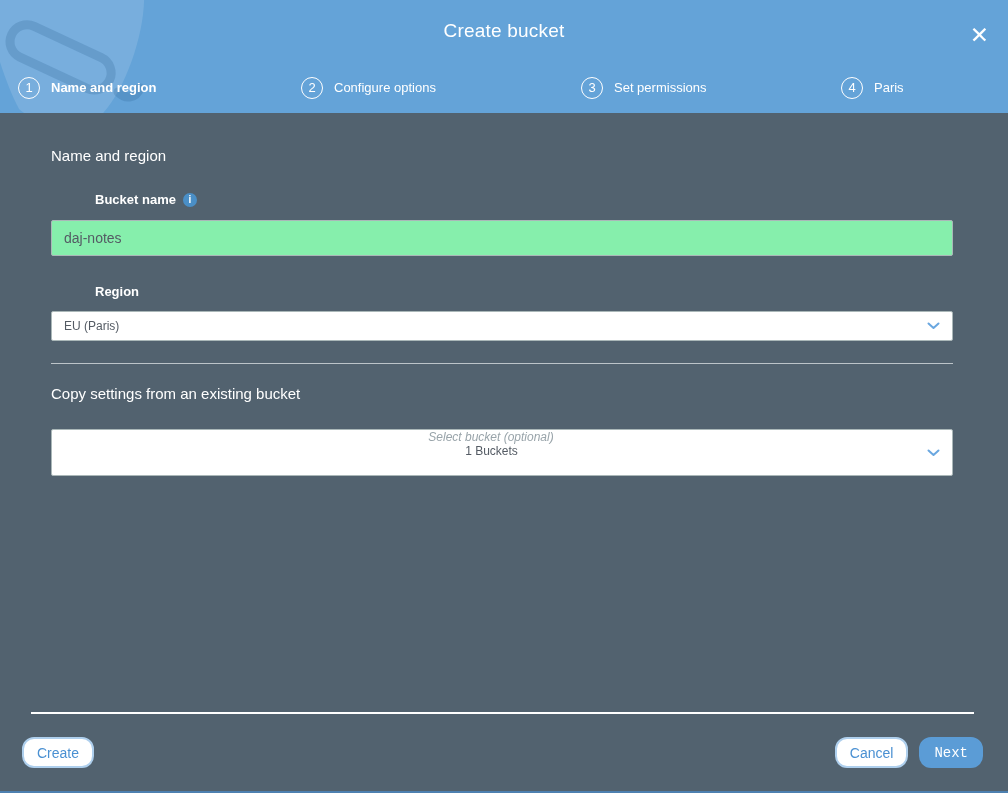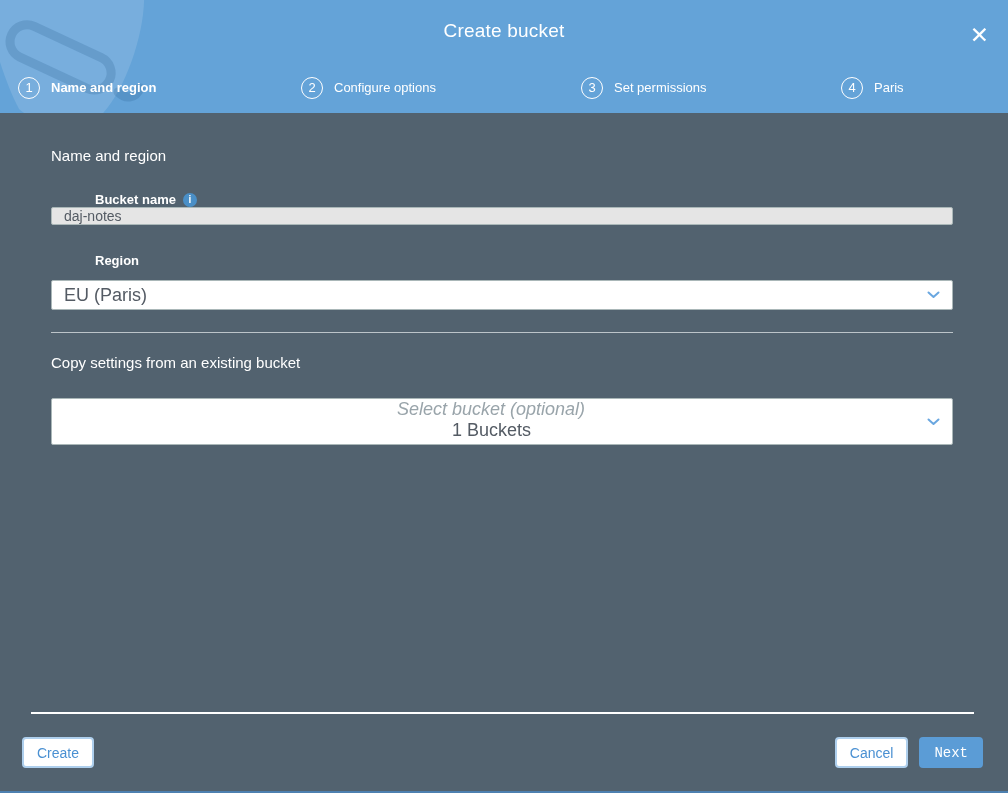--- a/index.html
+++ b/index.html
@@ -48,47 +48,47 @@
   .form-area { padding:34px 55px 0 51px; }
   .section-heading { color:#ffffff; font-size:15px; font-weight:400; }
   .field-label { color:#ffffff; font-size:13px; font-weight:bold; margin-top:28px; display:flex; align-items:center;padding-left:44px; }
   .info-icon {
     display:inline-flex; width:14px; height:14px; margin-left:7px;
     border-radius:50%; background:#4a8fc7; color:#ffffff;
     font-size:10px; font-weight:bold; align-items:center; justify-content:center;
     cursor:pointer;
   }
   .text-input {
-    width:100%; height:18px;
-    background:#e5e5e5; border:1px solid #aab7b8; border-radius:2px;
+    margin-top:13px; width:100%; height:36px;
+    background:#86efac; border:1px solid #aab7b8; border-radius:2px;
     padding:0 12px; font-size:14px; color:#545b64;
     font-family:"Liberation Sans", sans-serif; outline:none; display:block;
   }
   .select {
     margin-top:12px; width:100%; height:30px; position:relative;
     background:#ffffff; border:1px solid #aab7b8; border-radius:2px;
     display:flex; align-items:center; padding:0 34px 0 12px;
-    font-size:18px; color:#545b64; cursor:pointer;
+    font-size:12px; color:#545b64; cursor:pointer;
   }
   .select.tall { height:47px;flex-direction:column; }
   .chevron { position:absolute; right:12px; top:50%; transform:translateY(-50%); display:flex; }
   .placeholder-italic { font-style:italic; color:#99a4aa; }
   .bucket-count { color:#545b64; margin-left:1px; }
   .mid-divider { margin-top:22px; height:1px; background:#bcc4c9; border:none; }
   .section2-heading { margin-top:21px; }
 
   
   .footer-divider { position:absolute; left:31px; width:943px; top:712px; height:2px; background:#ffffff; }
   .footer {
     position:absolute; top:737px; left:0; right:0;
     display:flex; justify-content:space-between;
     padding:0 25px 0 22px;
   }
   .btn {
-    height:31px; padding:0 13px; font-size:14px; border-radius:4px;
+    height:31px; padding:0 13px; font-size:14px; border-radius:12px;
     font-family:"Liberation Sans", sans-serif; cursor:pointer;
     display:inline-flex; align-items:center; justify-content:center;
   }
   .btn-light { background:#ffffff; color:#4a90d2; border:2px solid #aecfed; }
   .btn-primary { background:#5b9cd6; color:#ffffff; border:2px solid #5b9cd6;font-family:Liberation Mono, monospace; }
   .right-group { display:flex; gap:11px; }
   .bottom-strip { position:absolute; bottom:0; left:0; right:0; height:2px; background:#4d80b0; }
 </style>
 </head>
 <body>

